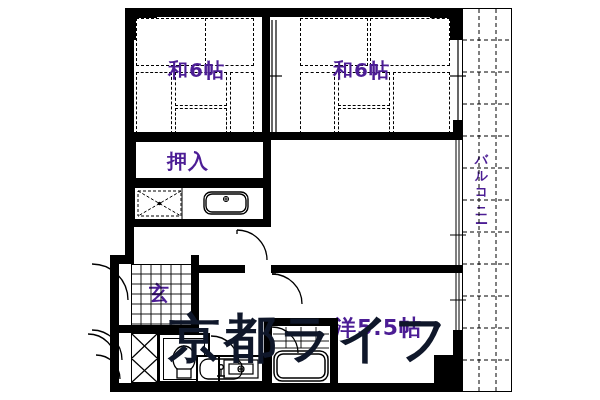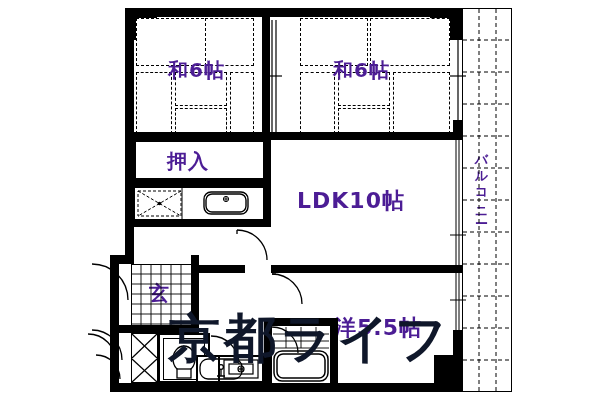--- a/index.html
+++ b/index.html
@@ -122,21 +122,20 @@
   <div class="wall" style="left:263px;top:187px;width:8px;height:40px;"></div>
 
   <svg class="ov">
     <g stroke="#000" stroke-width="1" fill="none">
       <line x1="127" y1="230" x2="127" y2="256"></line>
       <line x1="130" y1="230" x2="130" y2="256"></line>
       <line x1="133" y1="230" x2="133" y2="256"></line>
     </g>
   </svg>
 
-  <div class="lbl room-lbl" style="left:297px;top:186px;font-size:22px;">LDK10帖</div>
 
   <div class="wall" style="left:271px;top:265px;width:191px;height:8px;"></div>
   <div class="wall" style="left:180px;top:265px;width:65px;height:8px;"></div>
 
   <div class="lbl room-lbl" style="left:334px;top:313px;font-size:22px;">洋5.5帖</div>
 
   <div class="boxthin" style="left:131px;top:264px;width:62px;height:68px;"></div>
   <svg class="ov">
     <g stroke="#000" stroke-width="0.9" fill="none">
       <line x1="141" y1="265" x2="141" y2="331"></line>

